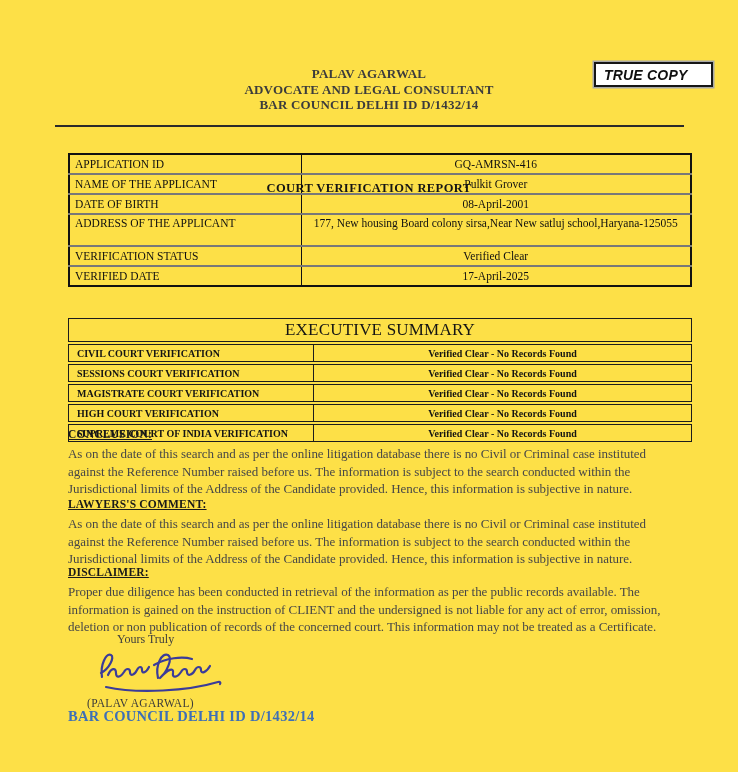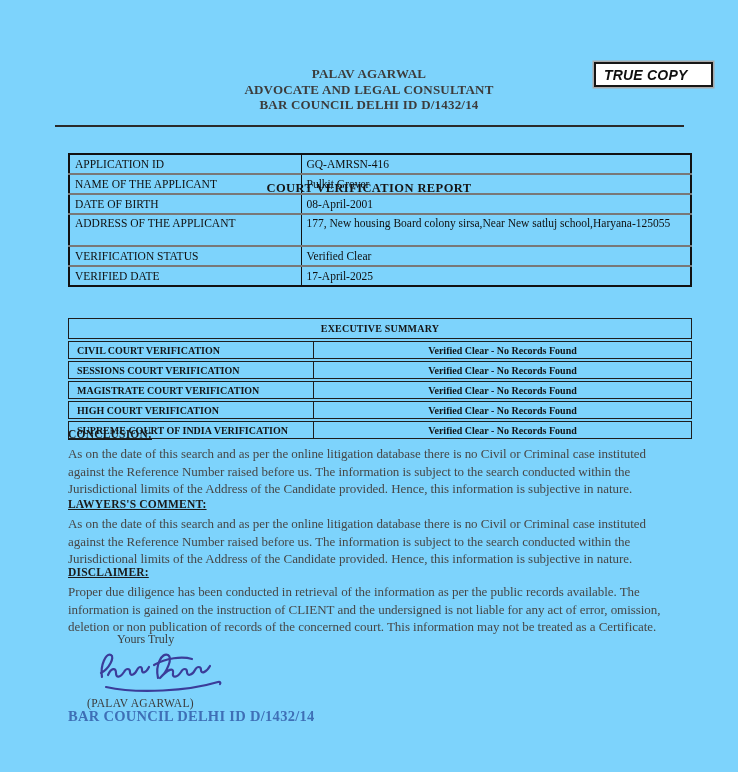--- a/index.html
+++ b/index.html
@@ -1,19 +1,19 @@
 <!DOCTYPE html>
 <html><head>
 <meta charset="utf-8">
 <style>
   html,body{margin:0;padding:0;background:#ffffff;}
   .page{
     position:relative;
     width:738px;height:772px;
-    background:#7dd3fc;
+    background:#fde047;
     font-family:"Liberation Serif","DejaVu Serif",serif;
     overflow:hidden;
   }
   
   .letterhead{
     position:absolute;top:66px;left:0;right:0;
     text-align:center;
     font-weight:bold;font-size:13px;line-height:15.5px;
     color:#3c3c3c;letter-spacing:.2px;
   }
@@ -45,33 +45,33 @@
     position:absolute;top:153px;left:68px;
     width:624px;
     border:2px solid #111;
   }
   .applicant-table td{
     border-top:2px solid #787878;
     font-weight:normal;font-size:11.5px;color:#101010;
     padding:1px 5px;vertical-align:middle;
   }
   .applicant-table tr:first-child td{border-top:none;}
-  .applicant-table td.val{border-left:1.5px solid #111;}
+  .applicant-table td.val{border-left:1.5px solid #111;text-align:center;}
   .applicant-table tr.row-regular{height:20px;}
   .applicant-table tr.row-tall{height:32px;}
   .applicant-table tr.row-tall td{vertical-align:top;padding-top:2px;}
   
   .exec-table{
     position:absolute;top:316px;left:68px;
     width:624px;
     border-collapse:separate;border-spacing:0 2px;
   }
   .exec-table th{
     border:1.5px solid #1d1d1d;
-    font-weight:bold;font-size:10px;color:#141414;
+    font-weight:normal;font-size:17px;color:#141414;
     text-align:center;height:17px;letter-spacing:.2px;
   }
   .exec-table td{
     font-weight:bold;font-size:10px;color:#141414;
     height:14px;padding:1px 8px;
   }
   .exec-table td.lbl{
     border:1.5px solid #1d1d1d;border-right:none;
     width:228px;
   }

